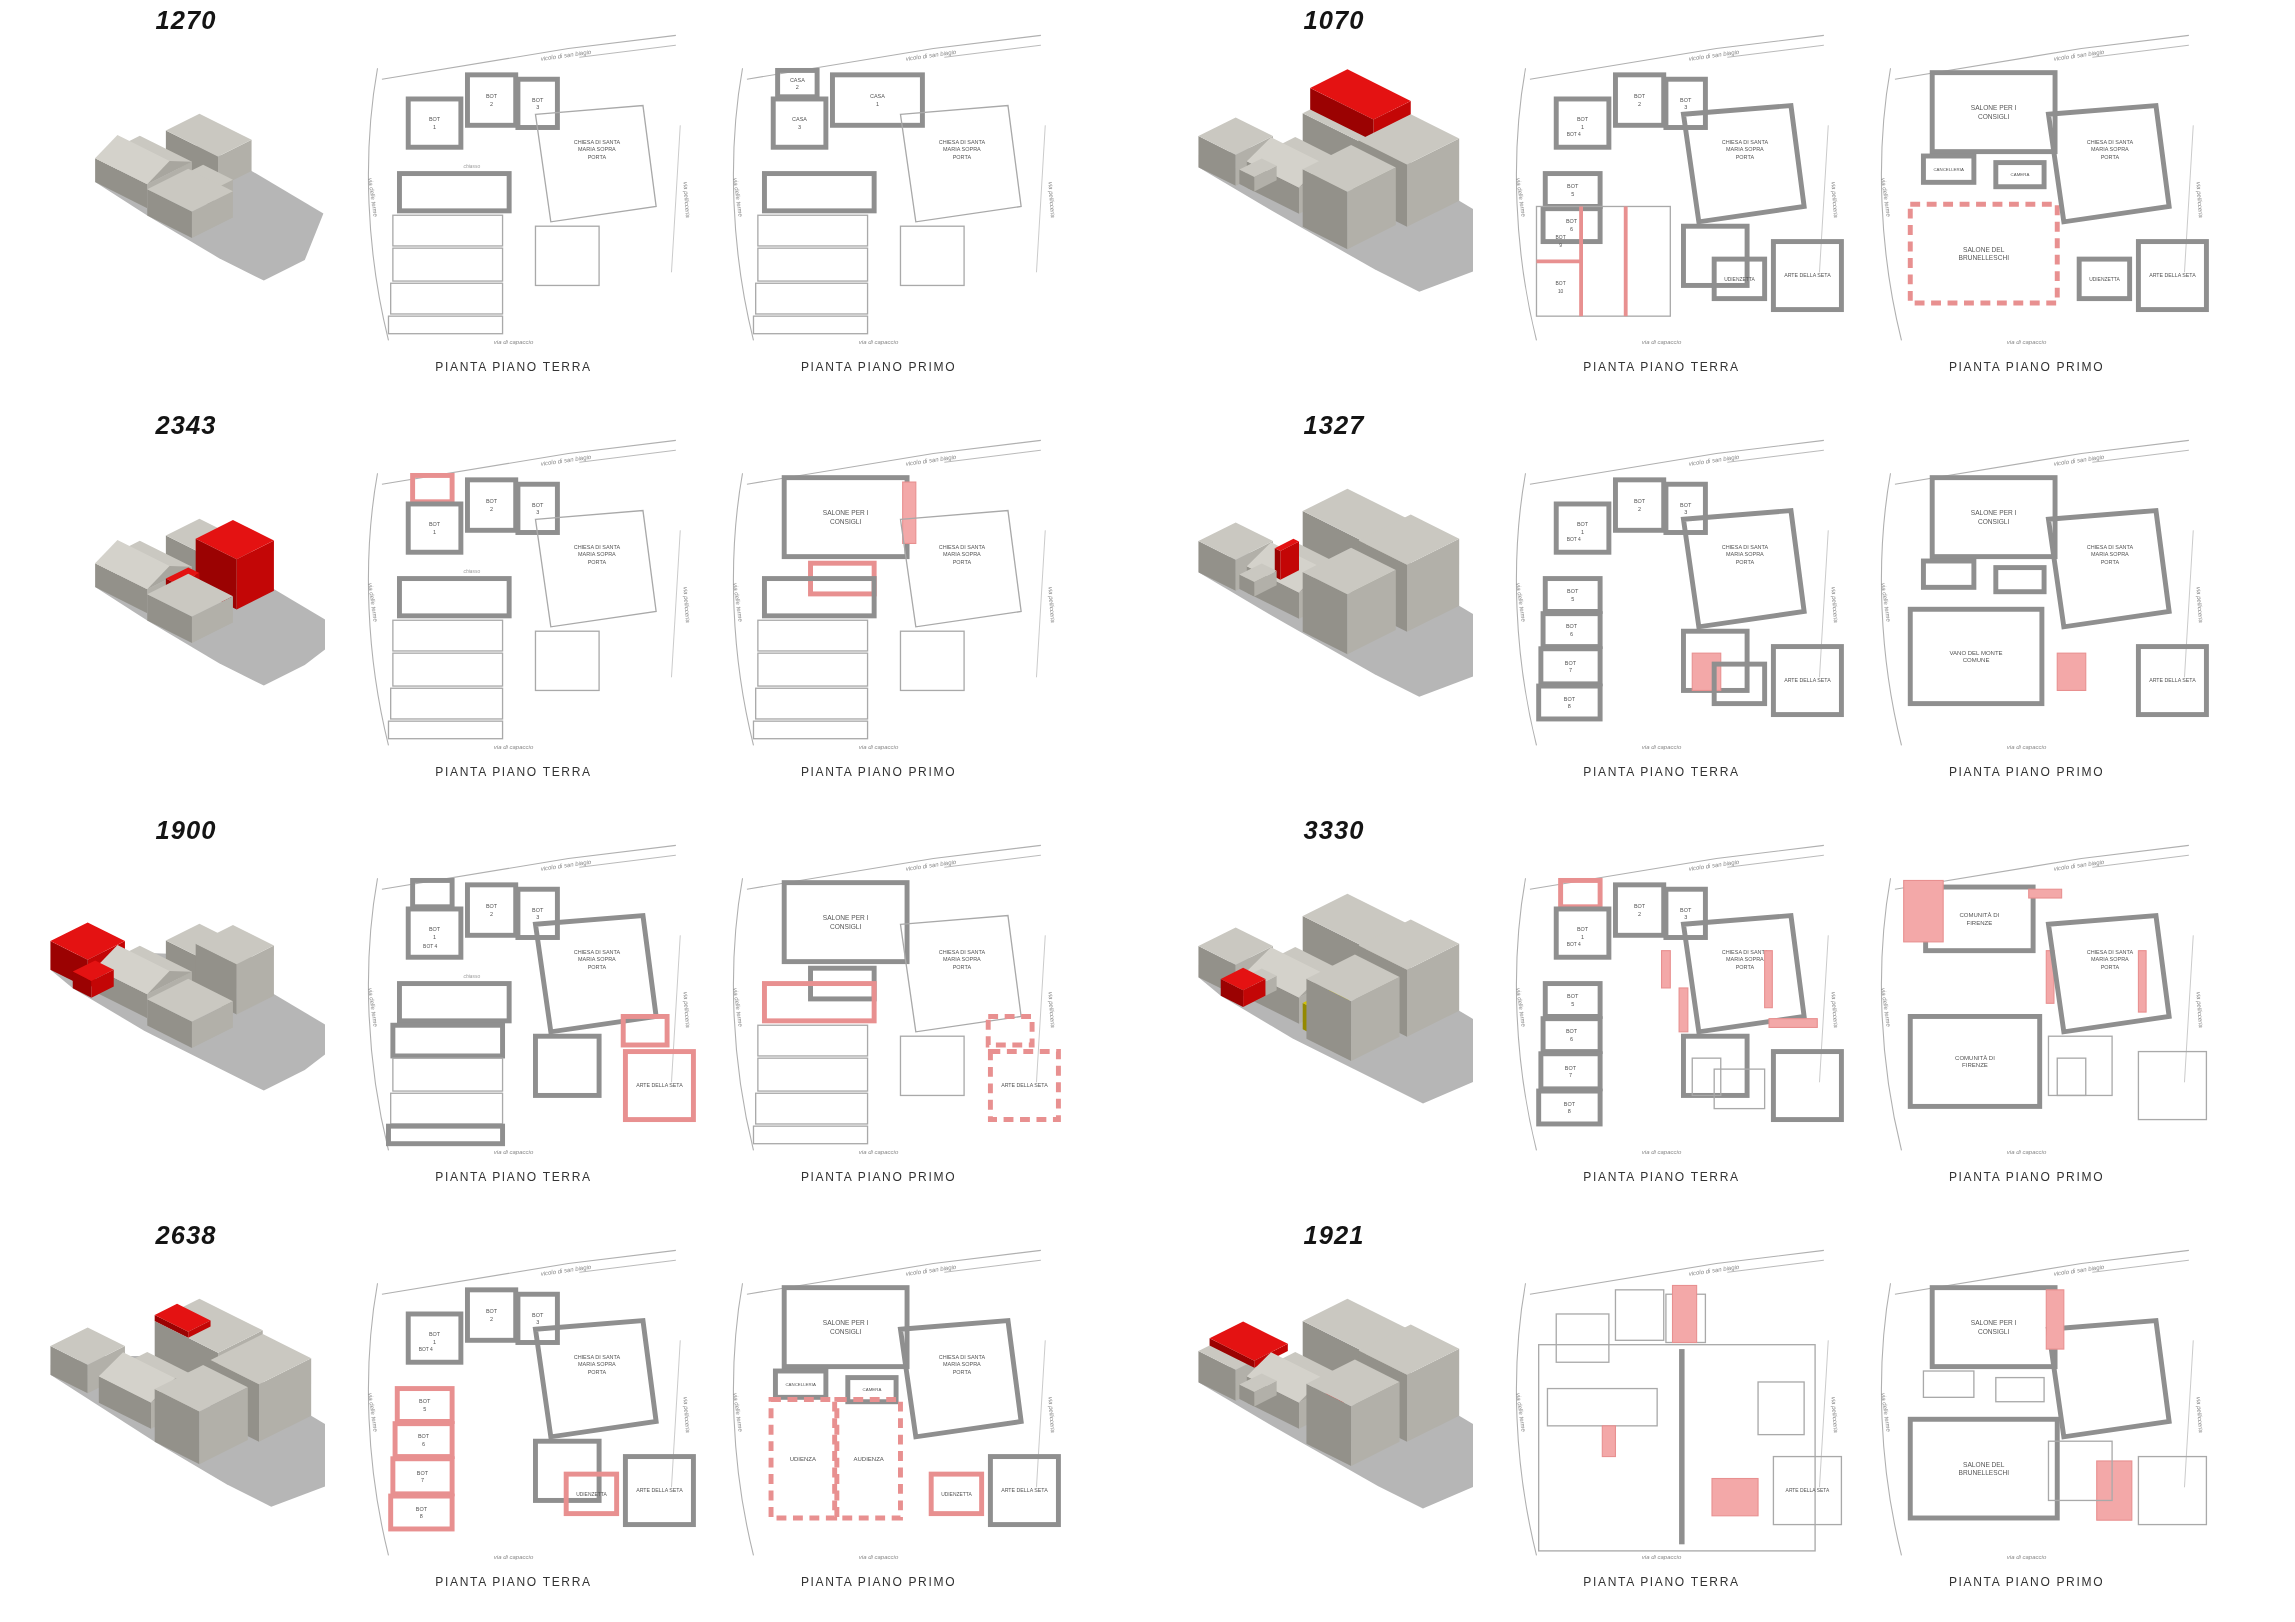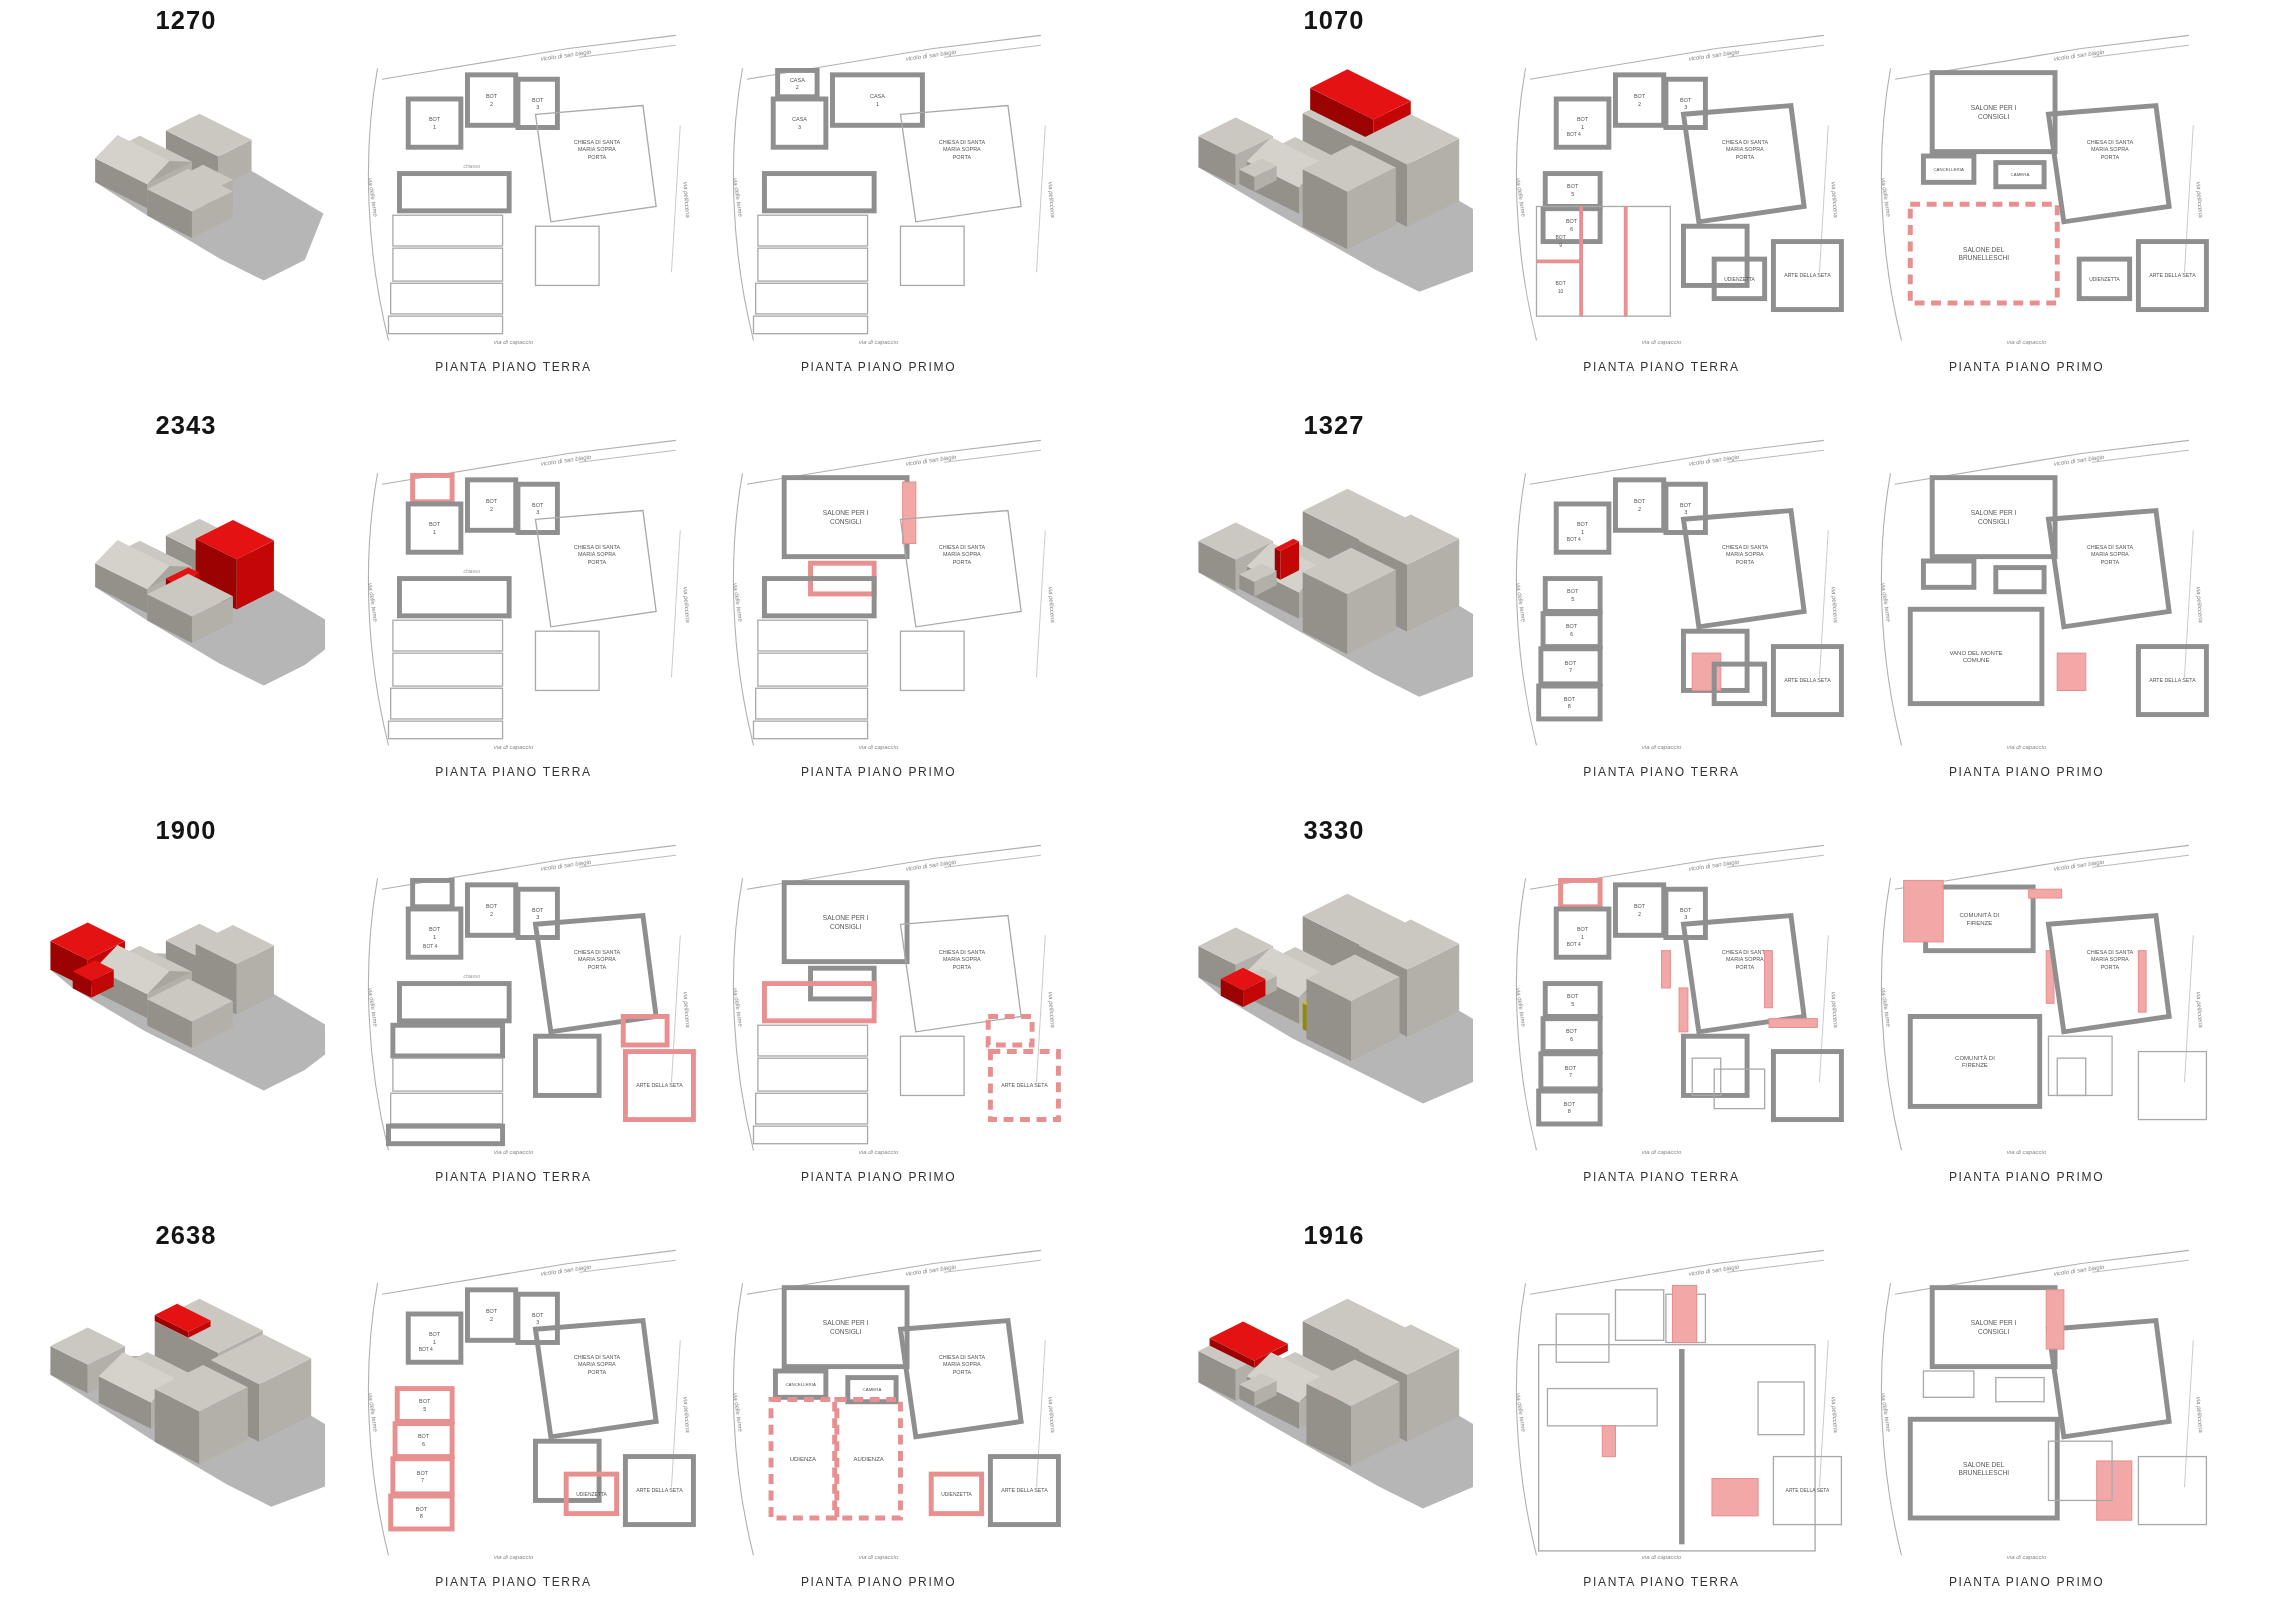--- a/index.html
+++ b/index.html
@@ -1,20 +1,20 @@
 <!DOCTYPE html>
 <html style="font-size:8.5px"><head>
 <meta charset="utf-8">
 <style>
   html,body{margin:0;padding:0;background:#ffffff;}
   body{width:2295px;height:1623px;font-family:"Liberation Sans",sans-serif;overflow:hidden;}
   .grid{display:grid;grid-template-columns:1148px 1148px;grid-auto-rows:405px;width:2295px;height:1623px;}
   .panel{position:relative;display:flex;align-items:flex-start;box-sizing:border-box;padding:3.2px 0 0 16px;}
   .massing-wrap{width:319px;flex:0 0 319px;display:flex;flex-direction:column;align-items:center;}
-  .year{font-weight:700;font-size:25.5px;color:#141414;letter-spacing:1.1px;margin:3.2px 0 0 21px;}
+  .year{font-style:italic;font-weight:700;font-size:25.5px;color:#141414;letter-spacing:1.1px;margin:3.2px 0 0 21px;}
   .massing-svg{width:298px;height:341px;}
   .plan-svg{width:351px;height:369px;margin-top:7.4px;}
   .plans{display:flex;gap:14px;margin-left:14px;}
 </style>
 </head>
 <body>
 
 <div class="grid" id="grid">
     <div class="panel">
       <div class="massing-wrap">
@@ -694,21 +694,21 @@
           <rect x="198" y="226" width="46" height="36" fill="none" stroke="#e89090" stroke-width="4.5"></rect>
           <text x="221" y="245.575" font-size="4.5" fill="#555555" text-anchor="middle" font-family="&quot;Liberation Sans&quot;,sans-serif">UDIENZETTA</text>
           <rect x="252" y="210" width="62" height="62" fill="none" stroke="#8f8f8f" stroke-width="4.5"></rect>
           <text x="283" y="242.68" font-size="4.8" fill="#555555" text-anchor="middle" font-family="&quot;Liberation Sans&quot;,sans-serif">ARTE DELLA SETA</text>
           <text x="150" y="328" font-size="11" fill="#333" text-anchor="middle" font-family="&quot;Liberation Sans&quot;,sans-serif" letter-spacing="1.5">PIANTA  PIANO PRIMO</text>
         </svg>
       </div>
     </div>
     <div class="panel">
       <div class="massing-wrap">
-        <div class="year">1916</div>
+        <div class="year">1921</div>
         <svg viewBox="0 0 560 640" class="massing-svg">
           <polygon points="44.0,248.0 128.0,206.0 324.0,199.0 443.0,258.5 534.0,311.0 669.0,391.0 571.0,440.0 466.0,485.5 382.0,443.5 179.0,328.0" fill="#b6b6b6"></polygon>
           <polygon points="240.0,241.0 359.0,300.5 359.0,192.5 240.0,133.0" fill="#93918a"></polygon>
           <polygon points="359.0,300.5 443.0,258.5 443.0,150.5 359.0,192.5" fill="#b2b0a9"></polygon>
           <polygon points="324.0,91.0 443.0,150.5 359.0,192.5 240.0,133.0" fill="#cac8c1"></polygon>
           <polygon points="44.0,248.0 114.0,283.0 114.0,224.5 44.0,189.5" fill="#93918a"></polygon>
           <polygon points="114.0,283.0 184.0,248.0 184.0,189.5 114.0,224.5" fill="#b2b0a9"></polygon>
           <polygon points="114.0,154.5 184.0,189.5 114.0,224.5 44.0,189.5" fill="#cac8c1"></polygon>
           <polygon points="65.0,179.0 149.0,221.0 149.0,207.5 65.0,165.5" fill="#9b0202"></polygon>
           <polygon points="149.0,221.0 212.0,189.5 212.0,176.0 149.0,207.5" fill="#c30606"></polygon>

